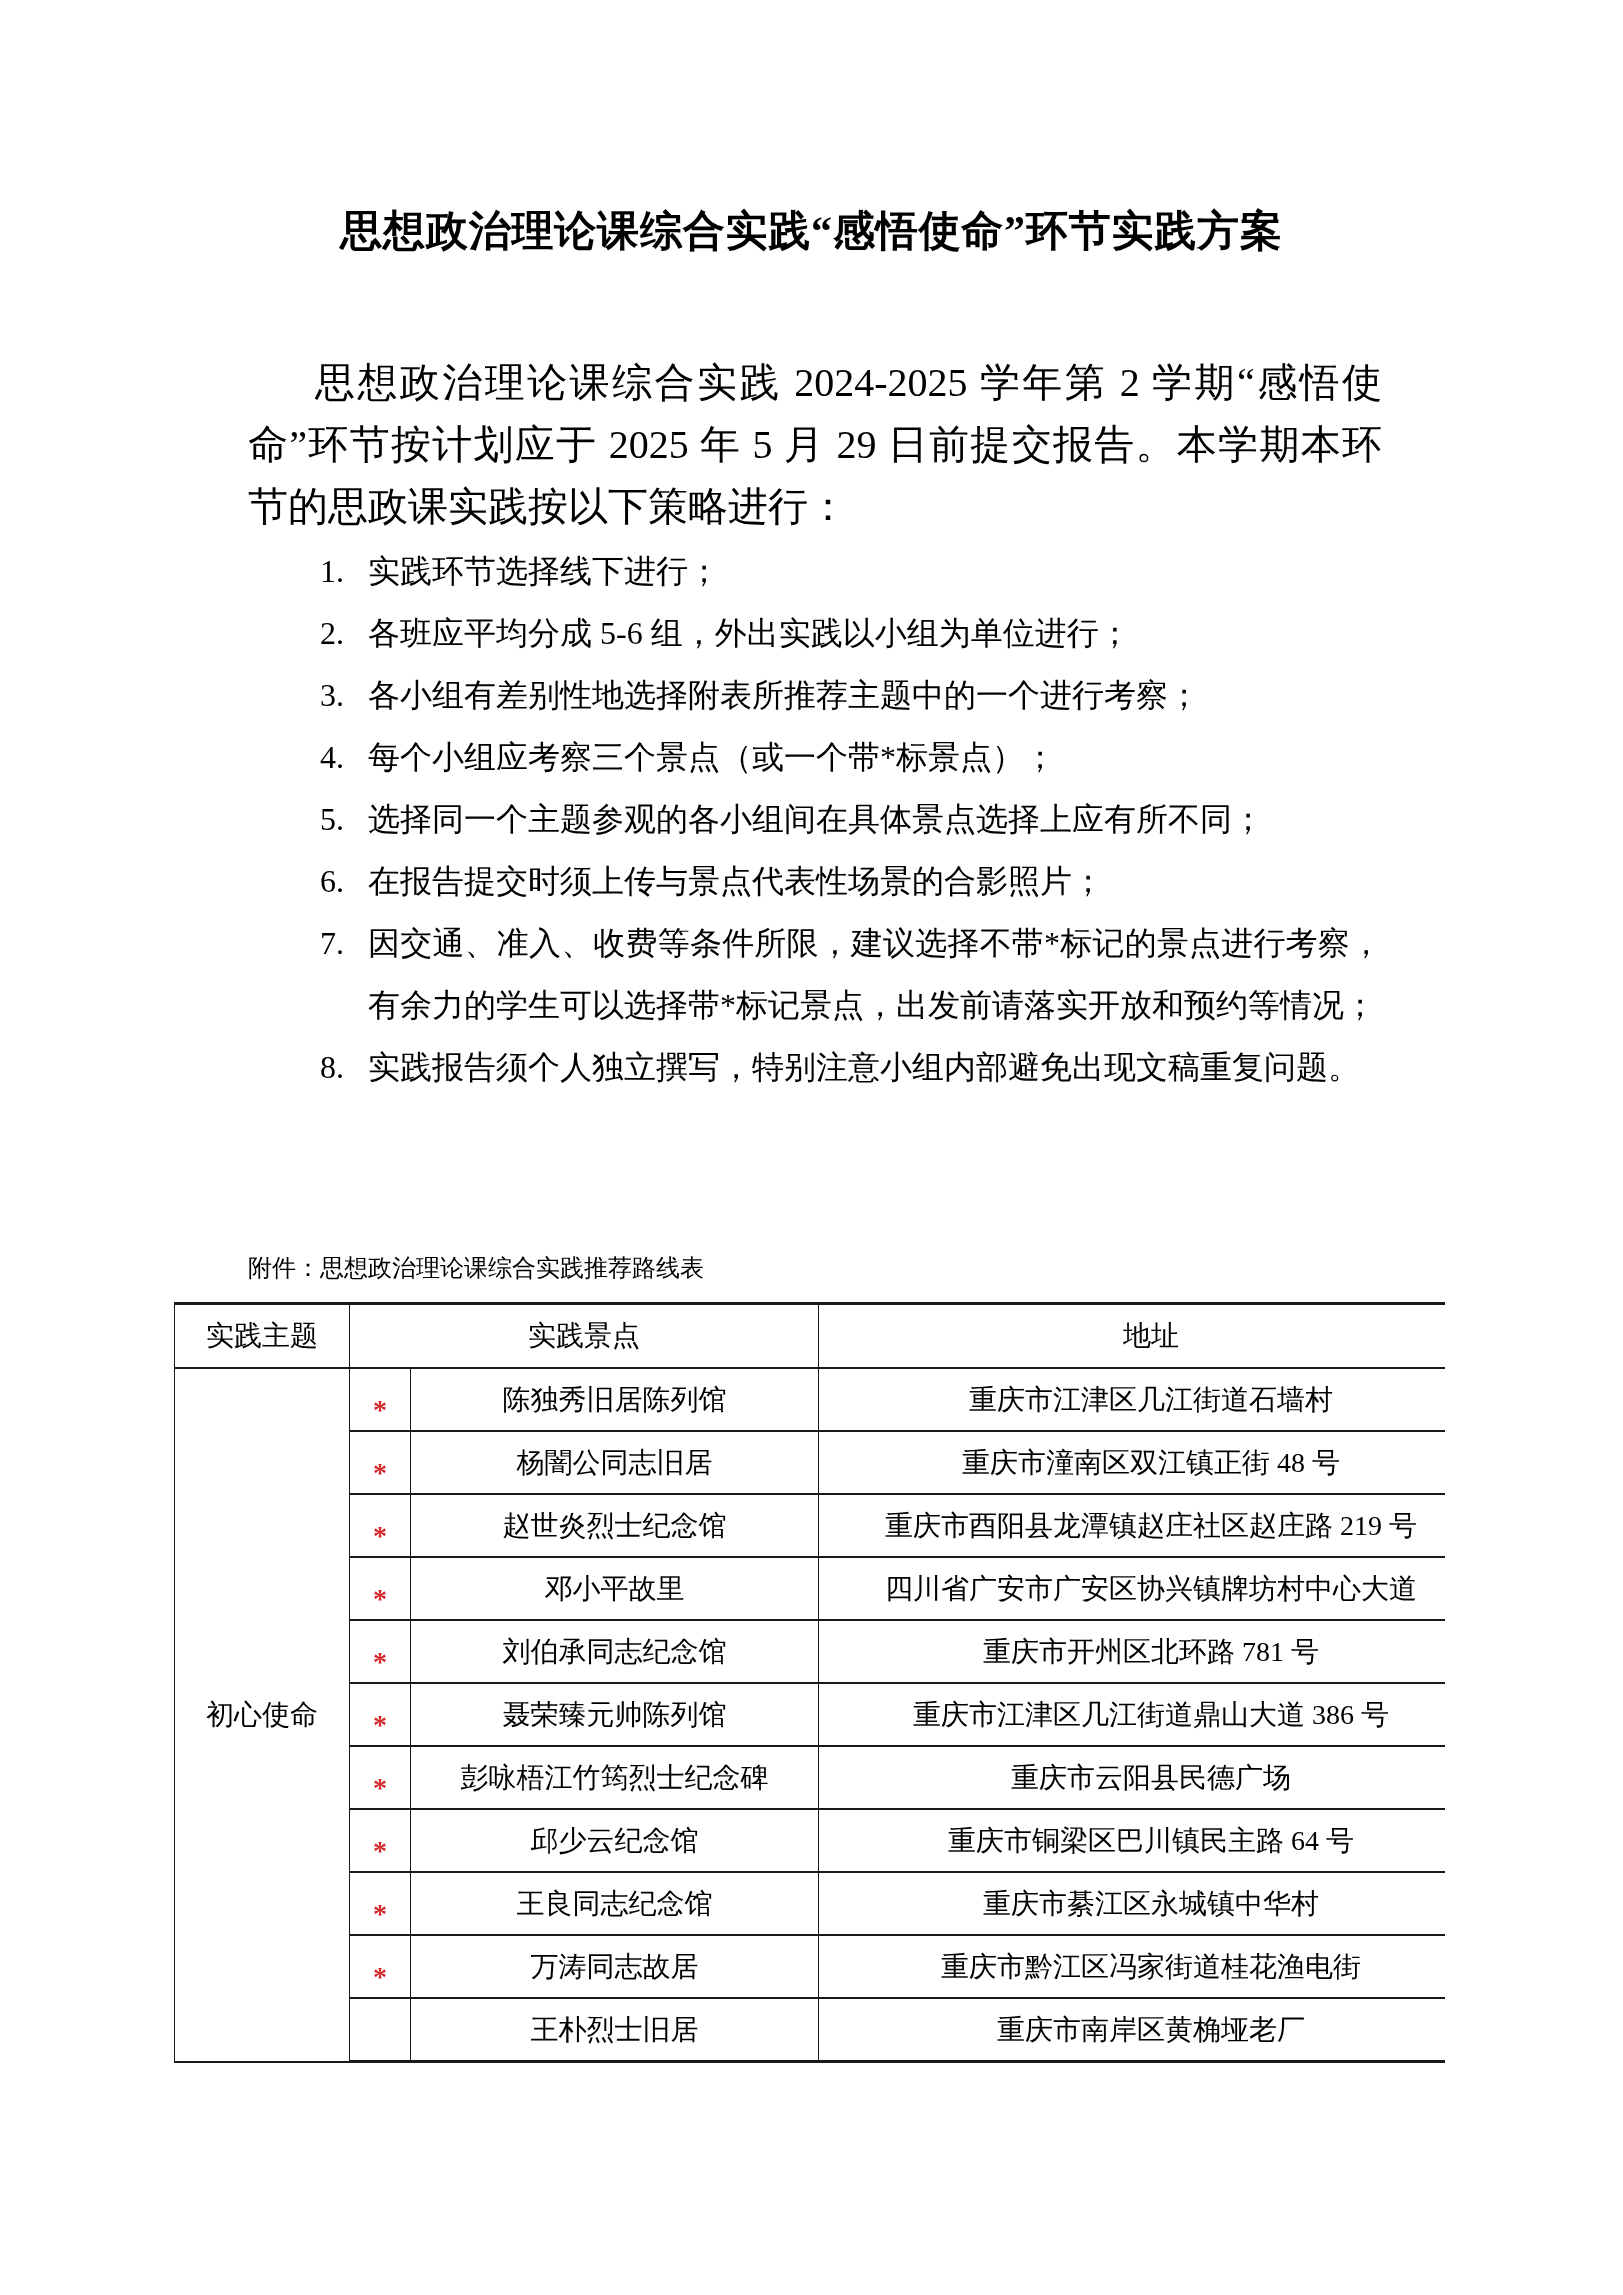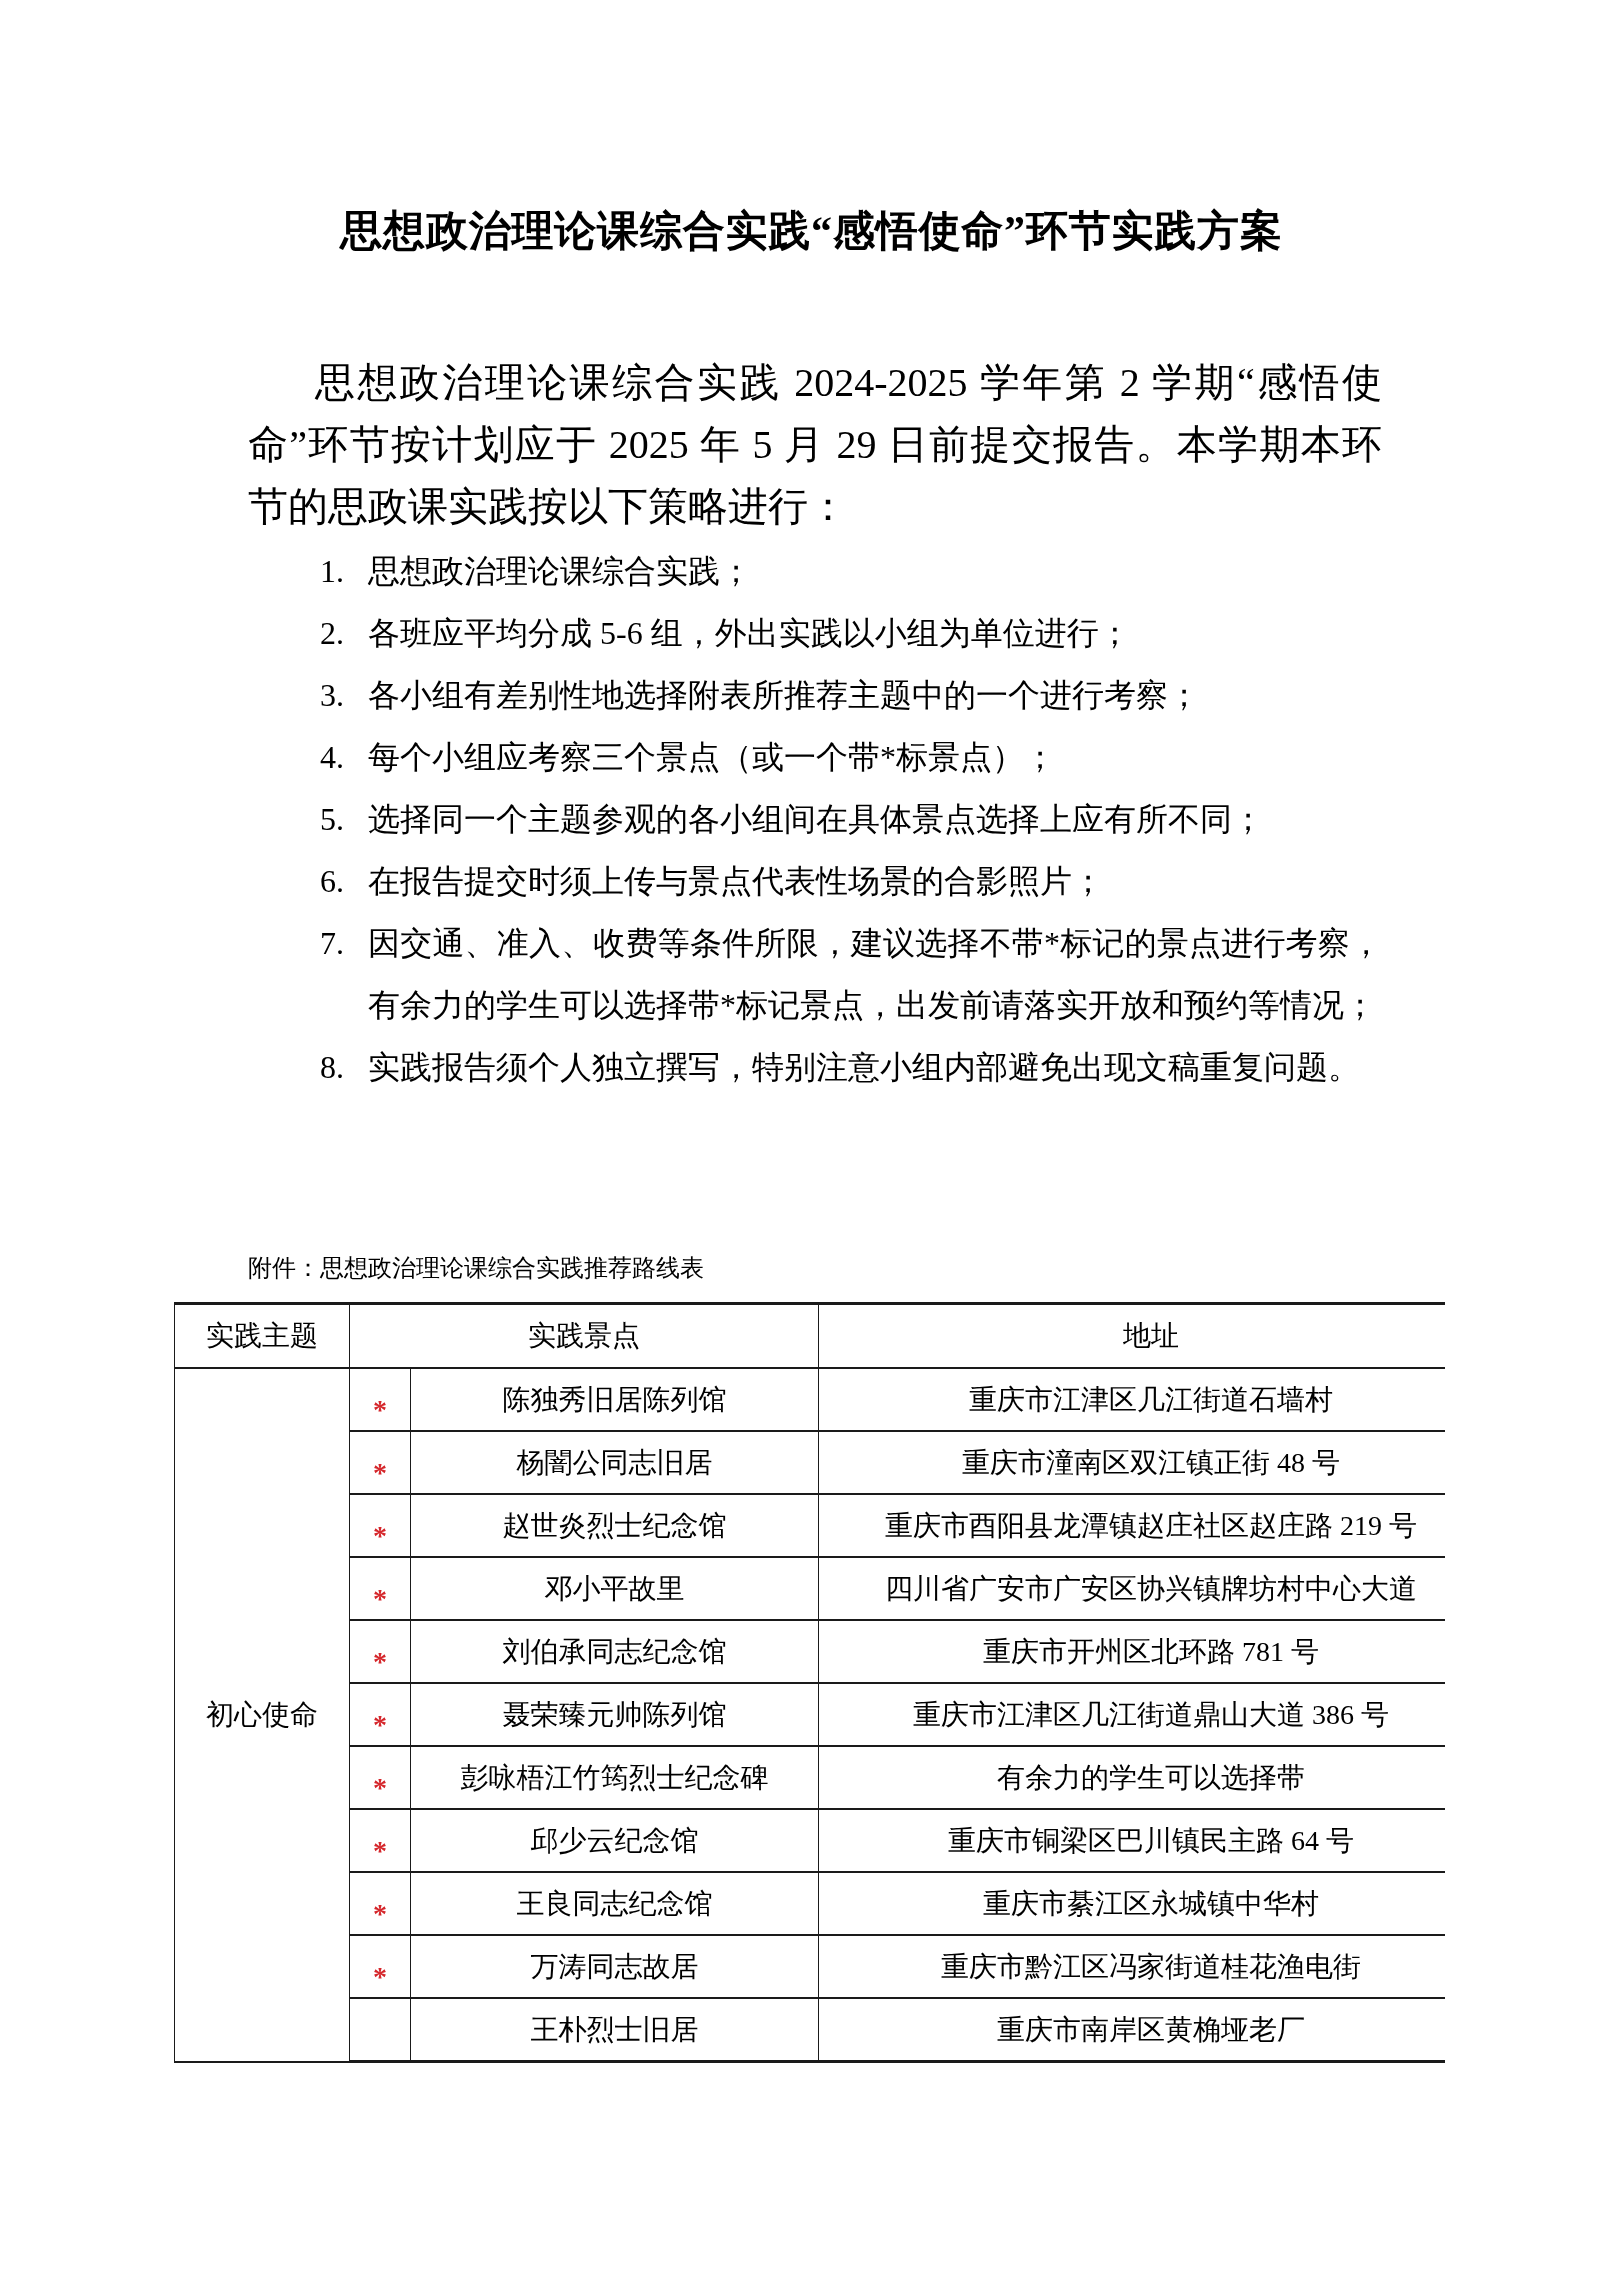--- a/index.html
+++ b/index.html
@@ -96,21 +96,21 @@
 </style>
 </head>
 <body>
 
 <div class="page">
   <h1 class="title">思想政治理论课综合实践“感悟使命”环节实践方案</h1>
 
   <p class="intro">思想政治理论课综合实践 2024-2025 学年第 2 学期“感悟使命”环节按计划应于 2025 年 5 月 29 日前提交报告。本学期本环节的思政课实践按以下策略进行：</p>
 
   <div class="rules">
-      <div class="rule-item"><span class="rule-num">1.</span><span>思想政治理论课综合实践；</span></div>
+      <div class="rule-item"><span class="rule-num">1.</span><span>实践环节选择线下进行；</span></div>
       <div class="rule-item"><span class="rule-num">2.</span><span>各班应平均分成 5-6 组，外出实践以小组为单位进行；</span></div>
       <div class="rule-item"><span class="rule-num">3.</span><span>各小组有差别性地选择附表所推荐主题中的一个进行考察；</span></div>
       <div class="rule-item"><span class="rule-num">4.</span><span>每个小组应考察三个景点（或一个带*标景点）；</span></div>
       <div class="rule-item"><span class="rule-num">5.</span><span>选择同一个主题参观的各小组间在具体景点选择上应有所不同；</span></div>
       <div class="rule-item"><span class="rule-num">6.</span><span>在报告提交时须上传与景点代表性场景的合影照片；</span></div>
       <div class="rule-item"><span class="rule-num">7.</span><span>因交通、准入、收费等条件所限，建议选择不带*标记的景点进行考察，有余力的学生可以选择带*标记景点，出发前请落实开放和预约等情况；</span></div>
       <div class="rule-item"><span class="rule-num">8.</span><span>实践报告须个人独立撰写，特别注意小组内部避免出现文稿重复问题。</span></div>
     </div>
 
   <p class="attachment">附件：思想政治理论课综合实践推荐路线表</p>
@@ -155,21 +155,21 @@
           <td>重庆市开州区北环路 781 号</td>
         </tr>
         <tr class="row">
           <td class="star-cell"><span>*</span></td>
           <td>聂荣臻元帅陈列馆</td>
           <td>重庆市江津区几江街道鼎山大道 386 号</td>
         </tr>
         <tr class="row">
           <td class="star-cell"><span>*</span></td>
           <td>彭咏梧江竹筠烈士纪念碑</td>
-          <td>有余力的学生可以选择带</td>
+          <td>重庆市云阳县民德广场</td>
         </tr>
         <tr class="row">
           <td class="star-cell"><span>*</span></td>
           <td>邱少云纪念馆</td>
           <td>重庆市铜梁区巴川镇民主路 64 号</td>
         </tr>
         <tr class="row">
           <td class="star-cell"><span>*</span></td>
           <td>王良同志纪念馆</td>
           <td>重庆市綦江区永城镇中华村</td>

